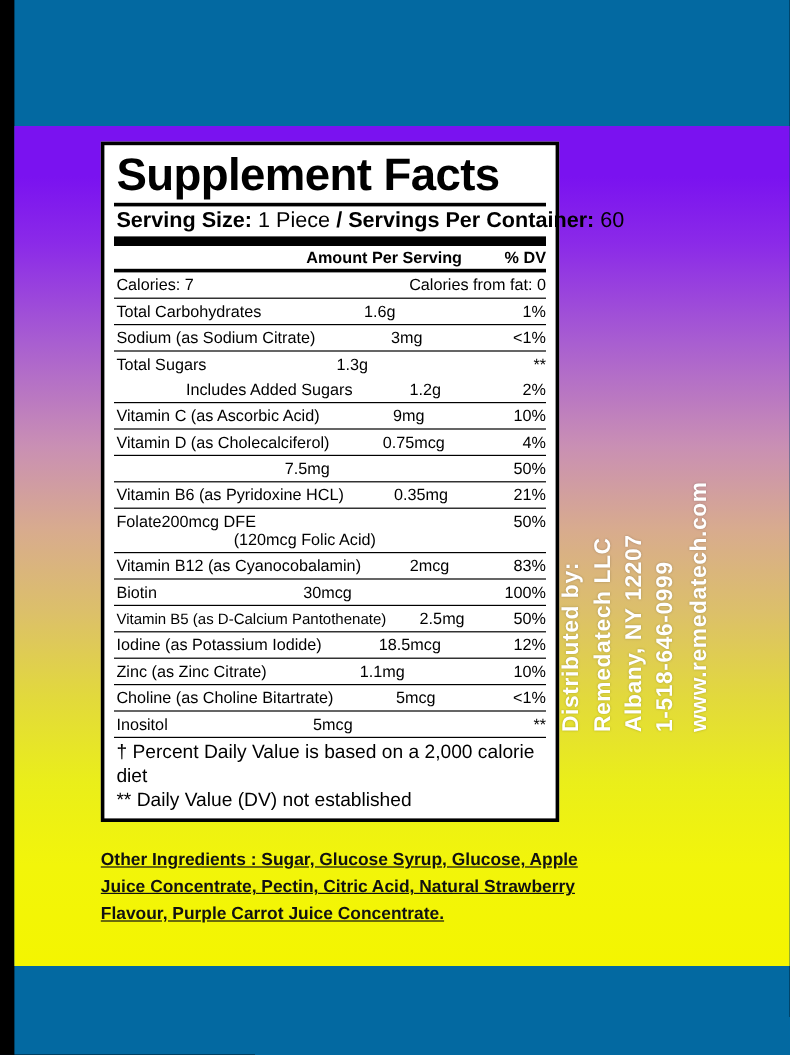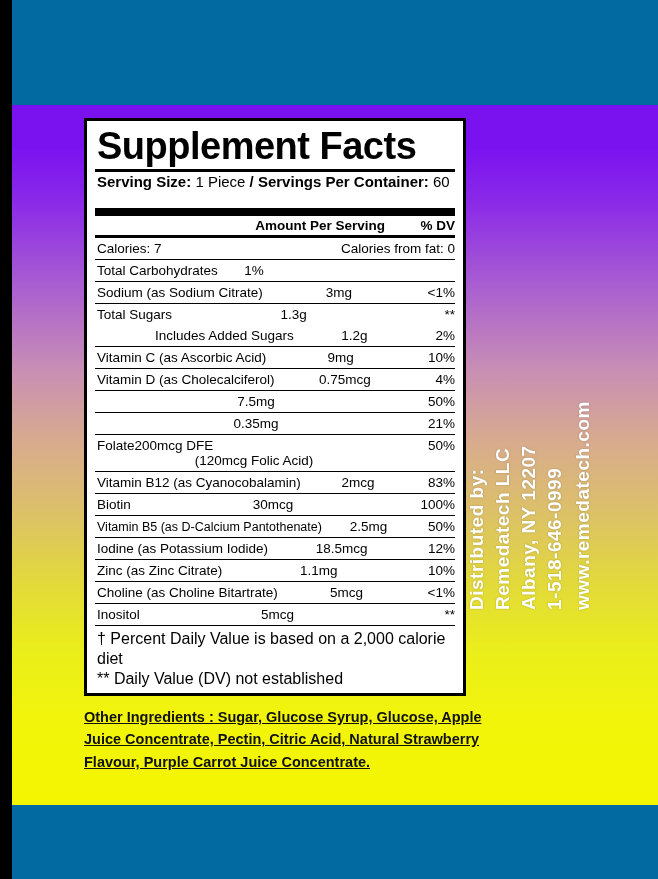--- a/index.html
+++ b/index.html
@@ -55,23 +55,23 @@
   .sf-title {
     font-size: 38px;
     font-weight: bold;
     letter-spacing: -0.5px;
     line-height: 1.0;
     margin: 2px 0 4px 2px;
   }
   .rule-med { border-bottom: 3px solid #000; }
   .rule-thick { border-bottom: 8px solid #000; }
   .serving-line {
-    font-size: 15px;
-    font-weight: bold;
-    padding: 1px 0 18px 2px;
+    font-size: 18px;
+    font-weight: bold;
+    padding: 1px 0 3px 2px;
     white-space: nowrap;
   }
   .serving-line .normal { font-weight: normal; }
   .amount-head {
     display: flex;
     justify-content: flex-end;
     align-items: baseline;
     font-size: 13.5px;
     font-weight: bold;
     padding: 2px 0 2px 0;
@@ -181,20 +181,21 @@
     </div>
     <div class="rule-med"></div>
 
     <div class="row calories">
       <span class="nm">Calories: 7</span>
       <span class="amt">Calories from fat: 0</span>
     </div>
 
     <div class="row">
       <span class="nm">Total Carbohydrates</span>
+      <span class="amt">1.6g</span>
       <span class="dv">1%</span>
     </div>
     <div class="row">
       <span class="nm">Sodium (as Sodium Citrate)</span>
       <span class="amt">3mg</span>
       <span class="dv">&lt;1%</span>
     </div>
     <div class="row" style="border-bottom:none;">
       <span class="nm">Total Sugars</span>
       <span class="amt">1.3g</span>
@@ -213,20 +214,21 @@
     <div class="row">
       <span class="nm">Vitamin D (as Cholecalciferol)</span>
       <span class="amt">0.75mcg</span>
       <span class="dv">4%</span>
     </div>
     <div class="row">
       <span class="amt">7.5mg</span>
       <span class="dv">50%</span>
     </div>
     <div class="row">
+      <span class="nm">Vitamin B6 (as Pyridoxine HCL)</span>
       <span class="amt">0.35mg</span>
       <span class="dv">21%</span>
     </div>
 
     <div class="folate-row">
       <div class="folate-top">
         <span class="nm">Folate</span>
         <span class="amt">200mcg DFE</span>
         <span class="dv">50%</span>
       </div>

